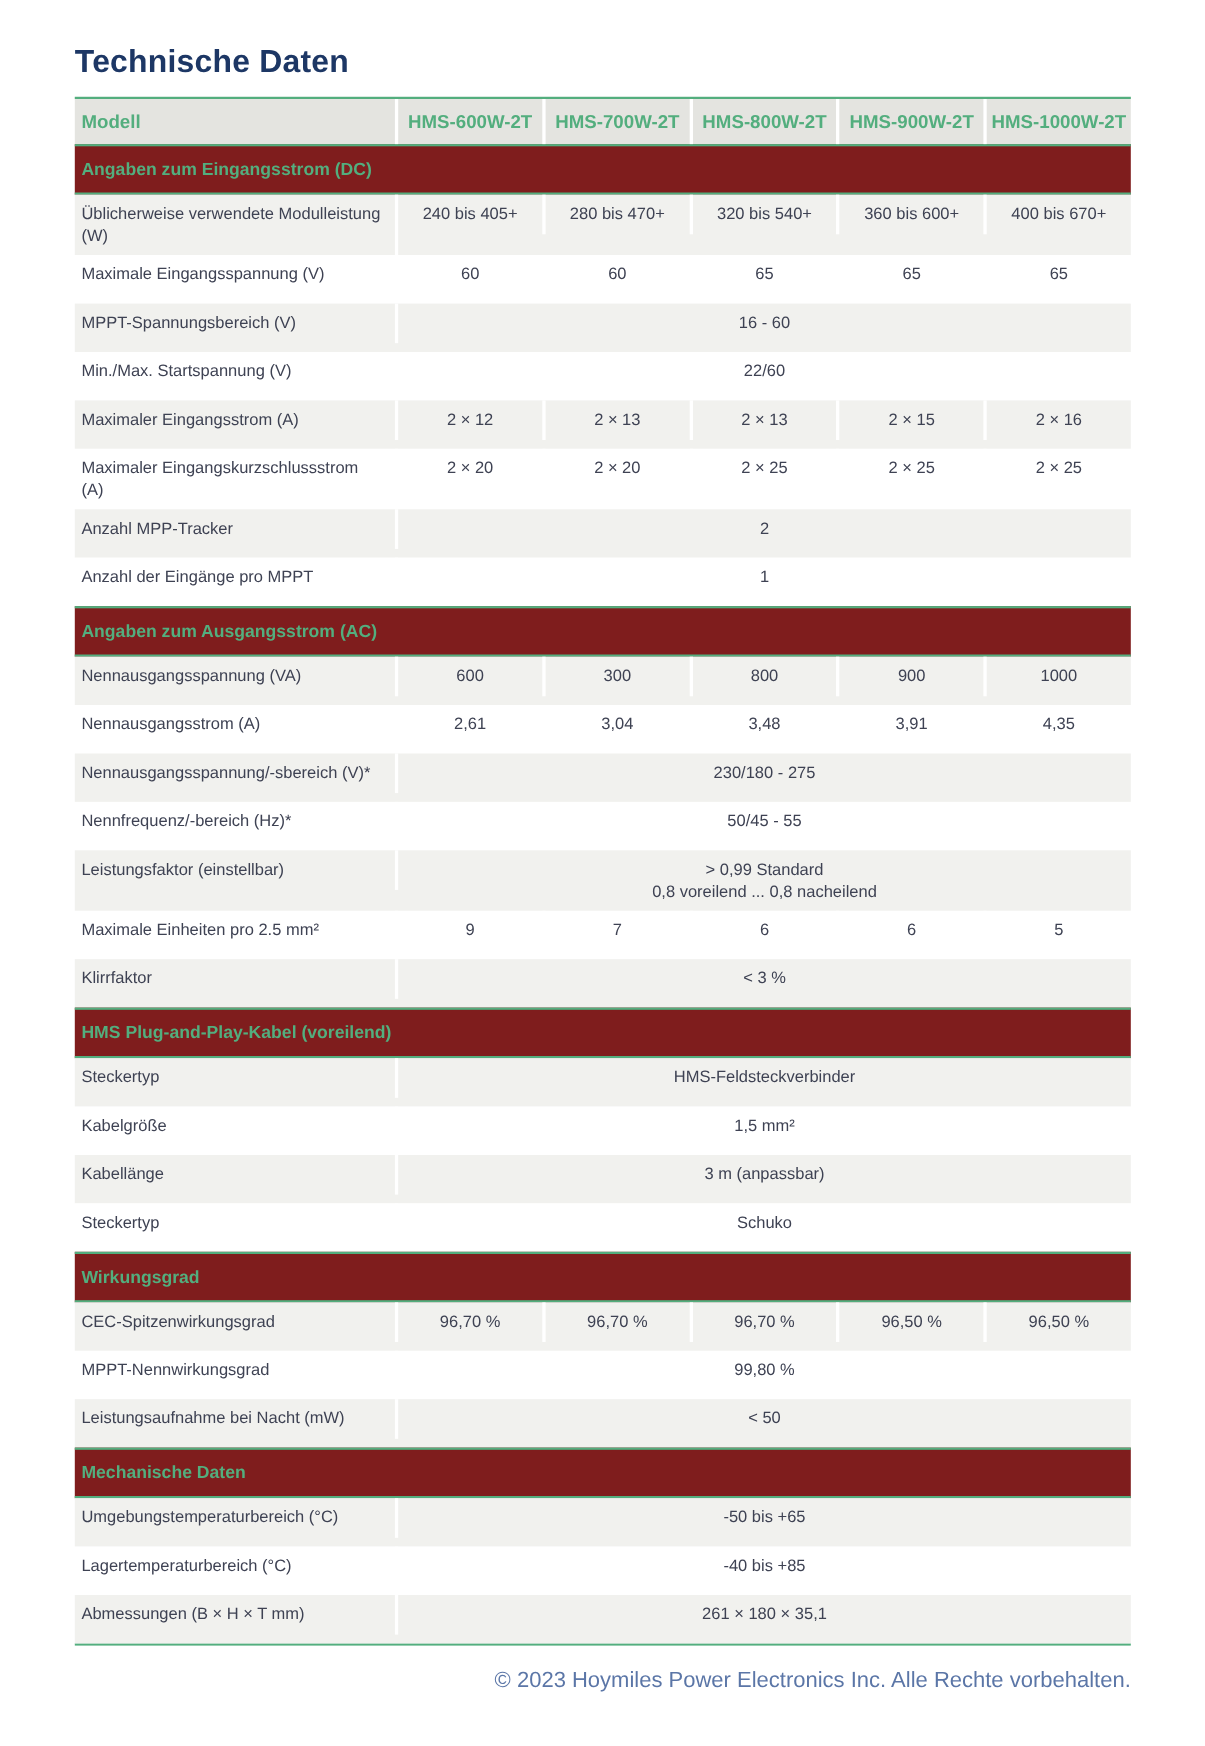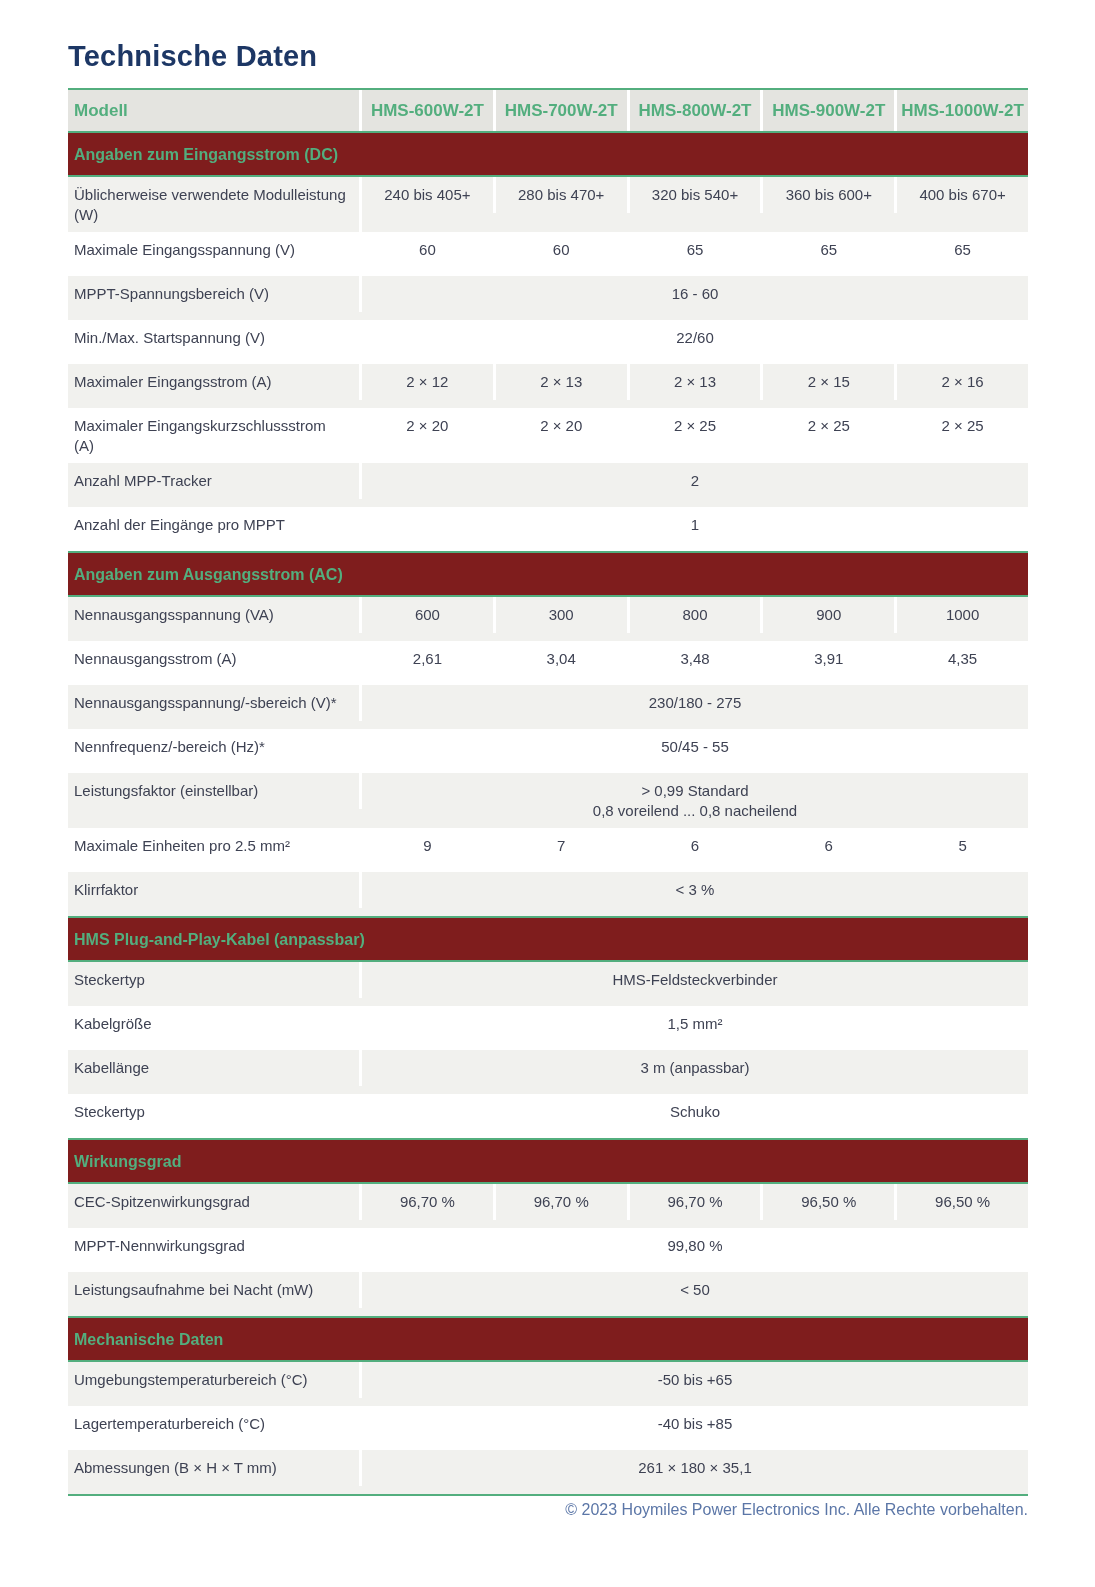--- a/index.html
+++ b/index.html
@@ -27,22 +27,22 @@
   
   .section-title{border-top:2px solid var(--green);border-bottom:2px solid var(--green);
     font-size:16px;font-weight:bold;color:var(--green);padding:13px 0 11px 6px;background:#7f1d1d;}
   
   .row{display:flex;min-height:44px;align-items:flex-start;background:#fff;font-size:15px;line-height:1.3;}
   .row.shaded{background:var(--row-bg);}
   .row .cell{display:flex;align-items:center;}
   .row .cell.label{color:var(--text);}
   .row .cell.value{color:var(--text);}
   .row .cell.value.merged{white-space:pre-line;}
-  .footer{width:960px;margin-left:68px;margin-top:5px;text-align:right;
-    font-size:16px;color:var(--footer);}
+  .footer{width:960px;margin-left:68px;margin-top:21px;text-align:right;
+    font-size:20px;color:var(--footer);}
 </style>
 </head>
 <body>
 
 <div class="page">
   <div class="content">
 
     <h1 class="doc-title">Technische Daten</h1>
 
     <div class="spec-table">
@@ -144,21 +144,21 @@
               <div class="cell value">6</div>
               <div class="cell value">6</div>
               <div class="cell value">5</div>
             </div>
             <div class="row shaded">
               <div class="cell label">Klirrfaktor</div>
               <div class="cell value merged">&lt; 3 %</div>
             </div>
           </div>
           <div class="section">
-            <div class="section-title">HMS Plug-and-Play-Kabel (anpassbar)</div>
+            <div class="section-title">HMS Plug-and-Play-Kabel (voreilend)</div>
             <div class="row shaded">
               <div class="cell label">Steckertyp</div>
               <div class="cell value merged">HMS-Feldsteckverbinder</div>
             </div>
             <div class="row">
               <div class="cell label">Kabelgröße</div>
               <div class="cell value merged">1,5 mm²</div>
             </div>
             <div class="row shaded">
               <div class="cell label">Kabellänge</div>

